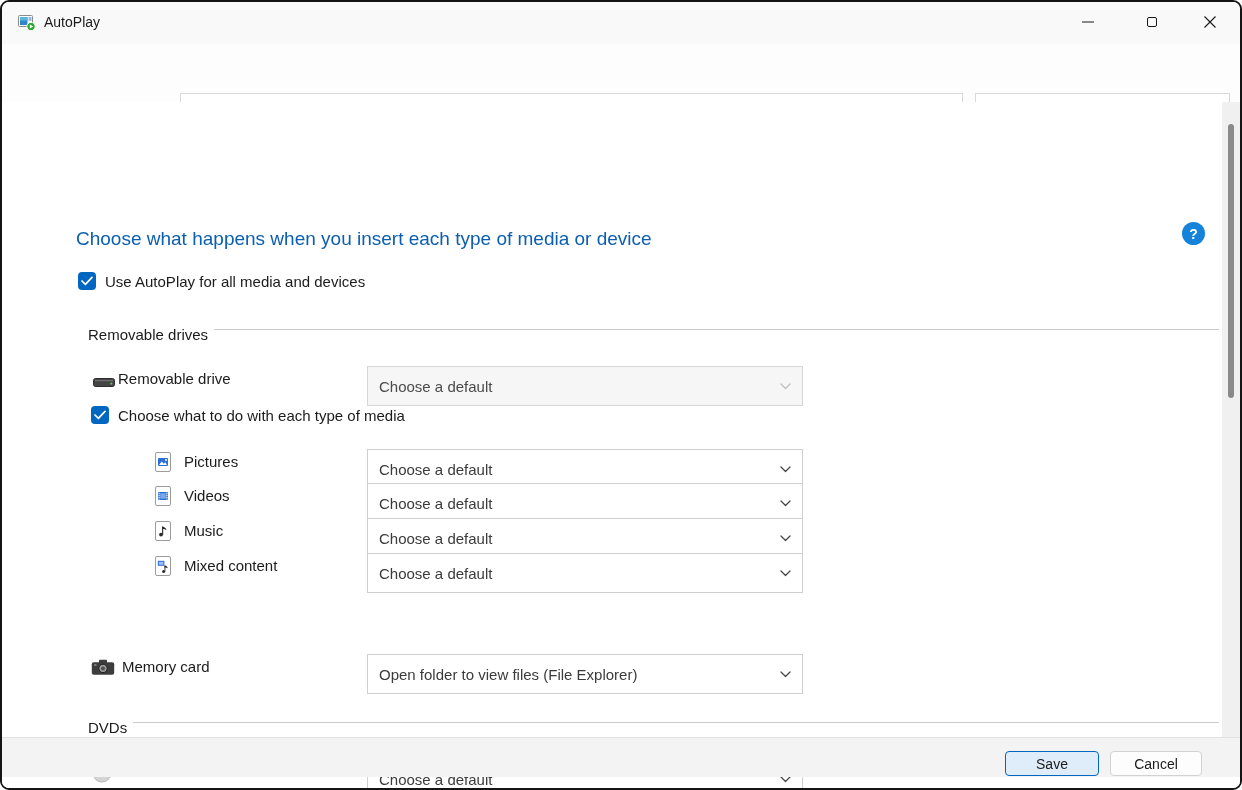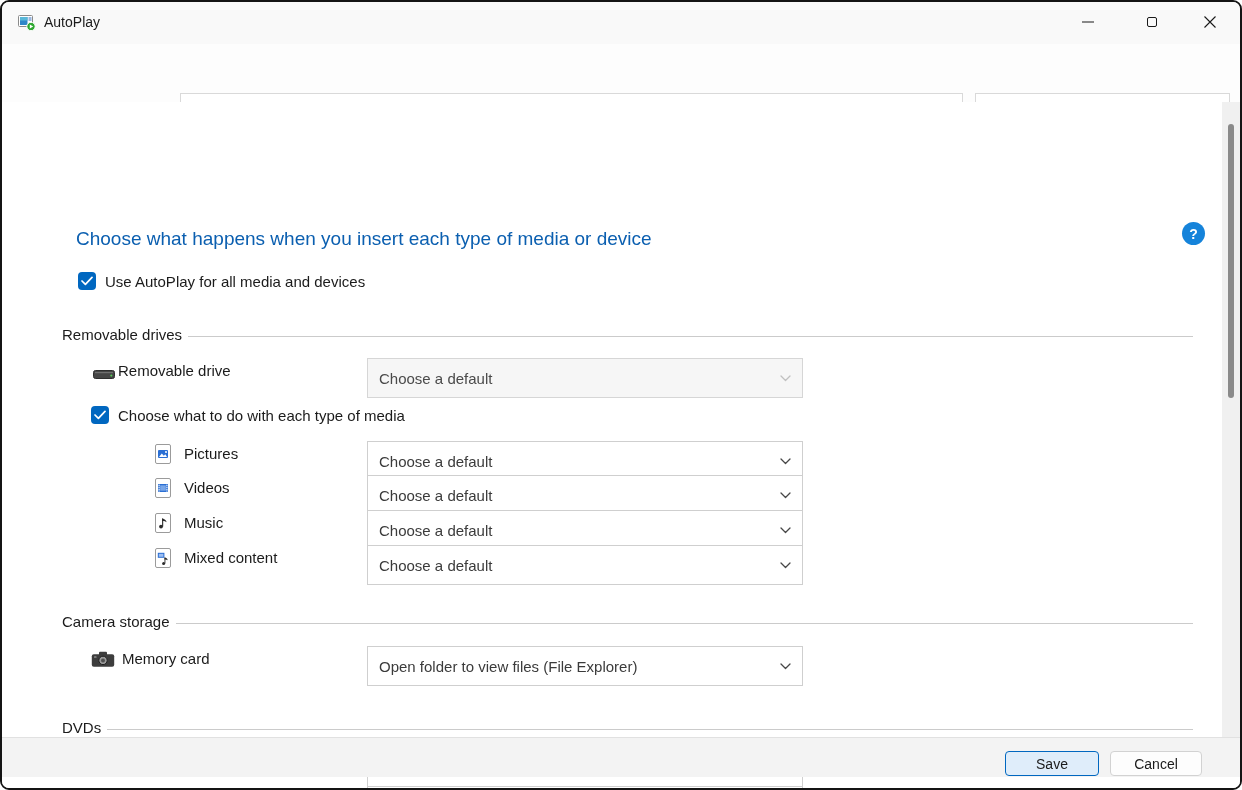--- a/index.html
+++ b/index.html
@@ -44,25 +44,25 @@
   .heading { position:absolute; left:74px; top:126px; font-size:19px; color:var(--heading,#0b5fb0); }
   .help-btn { position:absolute; left:1180px; top:120px; width:23px; height:23px; border-radius:50%;
               background:var(--help,#1583da); color:#fff; font-size:14px; font-weight:bold;
               display:flex; align-items:center; justify-content:center; border:none; }
   .cbrow { position:absolute; display:flex; align-items:center; gap:9px; }
   .cbrow-1 { left:76px; top:170px; }
   .cbrow-2 { left:89px; top:304px; }
   .checkbox { width:18px; height:18px; border-radius:4px; background:var(--accent,#0067c0);
               display:flex; align-items:center; justify-content:center; flex:none; }
   .cbrow .lbl { font-size:15px; color:#1b1b1b; }
-  .section { position:absolute; left:60px; width:1131px; display:flex; align-items:center; }
+  .section { position:absolute; left:86px; width:1131px; display:flex; align-items:flex-start; }
   .section .stitle { font-size:15px; color:#1b1b1b; white-space:nowrap; }
   .section .sline { flex:1; height:1px; background:#cbcbcb; margin-left:6px; margin-top:3px; }
   .sec-removable { top:224px; } .sec-camera { top:511px; } .sec-dvds { top:617px; }
-  .crow { position:absolute; left:0; width:1205px; height:26px; }
+  .crow { position:absolute; left:0; width:1205px; height:26px;margin-top:8px; }
   .crow .icon { position:absolute; }
   .crow .lbl { position:absolute; line-height:26px; font-size:15px; color:#1b1b1b; white-space:nowrap; }
   .dd { position:absolute; left:365px; top:0; width:436px; height:40px; border:1px solid #cfcfcf;
         background:#fff; display:flex; align-items:center; justify-content:space-between;
         padding:0 11px; font-size:15px; color:#3b3b3b; cursor:default; }
   .dd .chev { display:flex; }
   .dd.disabled { background:#f6f6f6; border-color:#d6d6d6; color:#4a4a4a; }
   .row-drive { top:256px; } .row-pictures { top:339px; } .row-videos { top:373px; }
   .row-music { top:408px; } .row-mixed { top:443px; } .row-memory { top:544px; }
   .row-dvdmovie { top:649px; } .row-enhanced { top:684px; }
@@ -302,24 +302,20 @@
       <div class="dd">
         <span>Choose a default</span>
         <span class="chev">
           <svg width="11" height="7" viewBox="0 0 11 7">
               <path d="M1 1 L5.5 5.5 L10 1" stroke="#474747" stroke-width="1.3" fill="none" stroke-linecap="round" stroke-linejoin="round"></path>
             </svg>
         </span>
       </div>
     </div>
 
-    <div class="section sec-camera">
-      <span class="stitle">Camera storage</span>
-      <span class="sline"></span>
-    </div>
 
     <div class="crow row-memory">
       <span class="icon" style="left:89px; top:5px;">
         <svg width="24" height="17" viewBox="0 0 24 17">
           <rect x="8" y="0.8" width="8" height="4" rx="1" fill="#3d3d3d"></rect>
           <rect x="0.8" y="3.2" width="22.4" height="12.6" rx="2" fill="#3d3d3d"></rect>
           <circle cx="12" cy="9.4" r="4.2" fill="#9a9a9a" stroke="#1f1f1f"></circle>
           <circle cx="12" cy="9.4" r="2" fill="#4f4f4f"></circle>
           <rect x="3" y="5.2" width="2.6" height="1.6" rx="0.6" fill="#8f8f8f"></rect>
         </svg>

